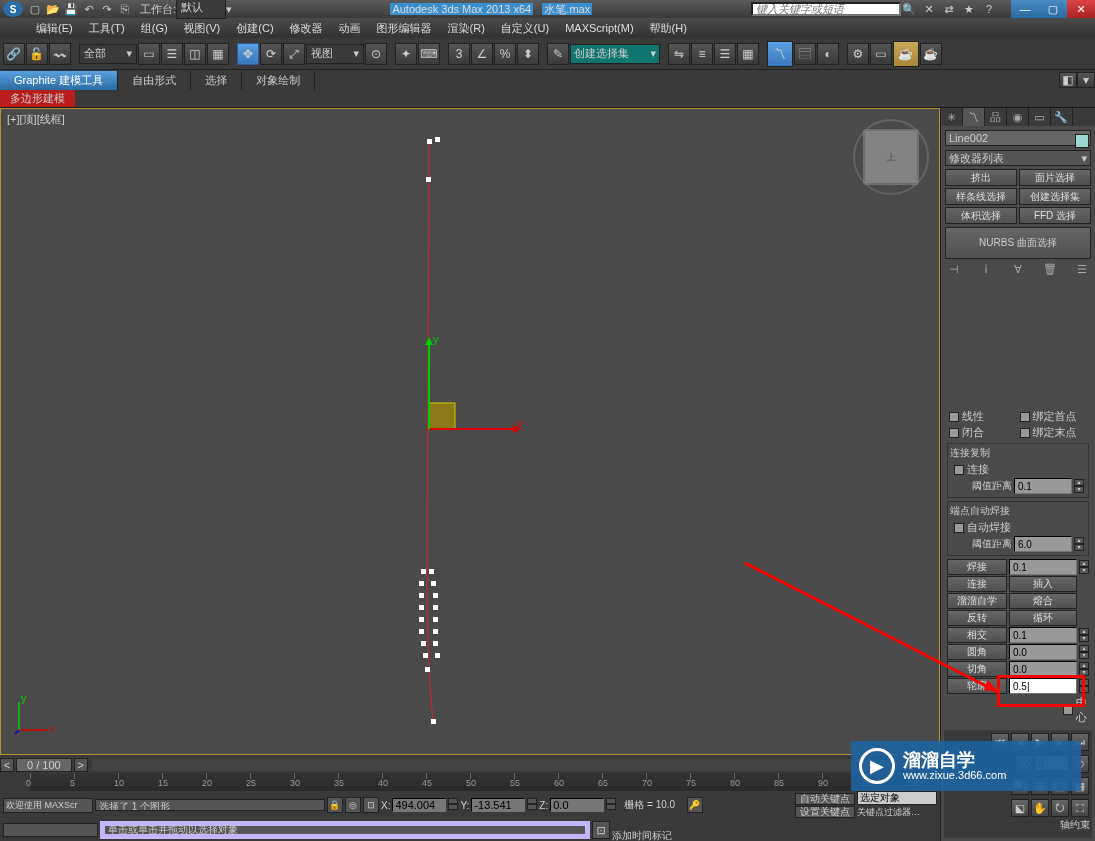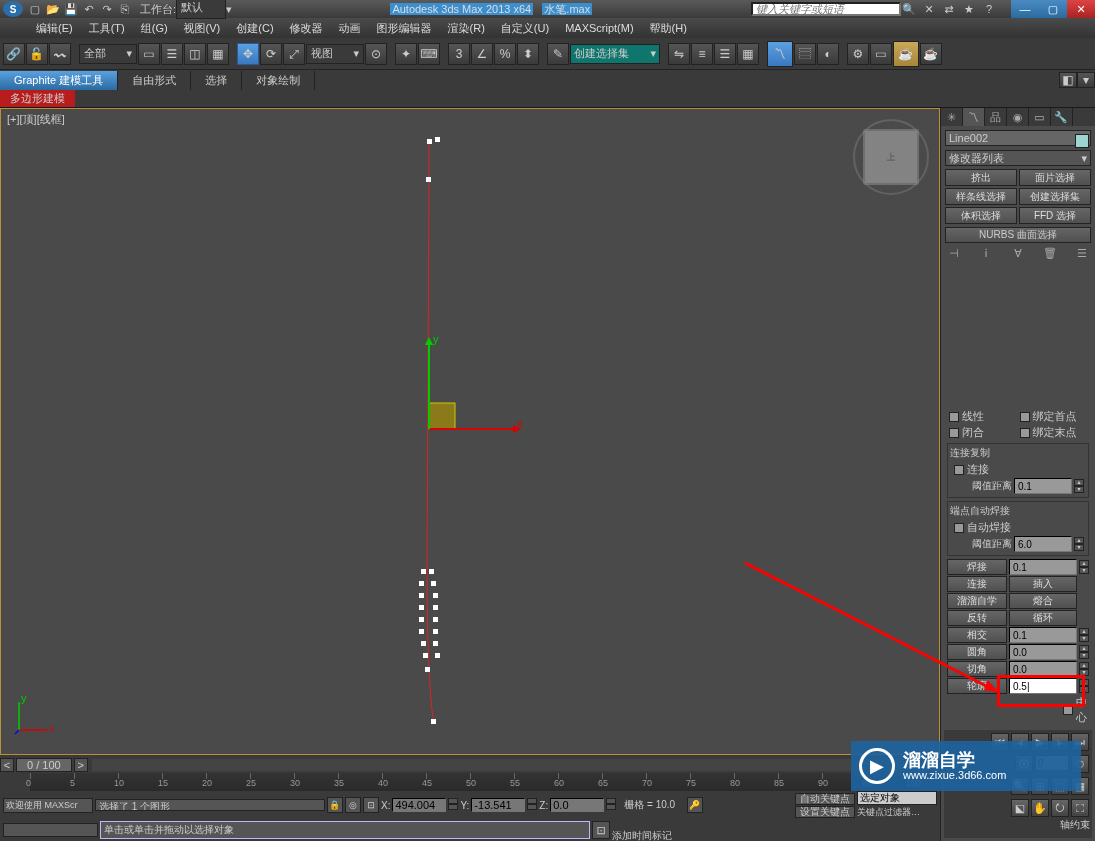--- a/index.html
+++ b/index.html
@@ -64,21 +64,21 @@
 .rpanel { position: absolute; top: 108px; right: 0; width: 155px; bottom: 0; background: #4a4a4a; border-left: 1px solid #222; }
 .rp-tabs { height: 18px; display: flex; background: #3a3a3a; }
 .rp-tabs .rtab { width: 22px; height: 18px; display:flex;align-items:center;justify-content:center; color:#aaa; border-right:1px solid #222; }
 .rp-tabs .rtab.active { background:#555; }
 .rp-name { margin: 4px; height: 16px; background: #666; border: 1px solid #222; padding: 0 3px; display:flex;align-items:center; }
 .rp-color { width: 14px; height: 14px; background: #9dd6d0; border:1px solid #222; position:absolute; right:6px; top:26px; }
 .rp-modlist { margin: 0 4px; height: 16px; background: #555; border: 1px solid #222; display:flex;align-items:center; padding:0 3px; }
 .rp-modlist::after{content:"▾";margin-left:auto;}
 .rp-btns { display: grid; grid-template-columns: 1fr 1fr; gap: 2px; margin: 3px 4px; }
 .rp-btn { height: 17px; background: linear-gradient(#666,#505050); border: 1px solid #222; color: #ddd; display: flex; align-items: center; justify-content: center; font-size:10px; }
-.rp-nurbs { margin: 2px 4px; height: 16px; background: linear-gradient(#666,#505050); border:1px solid #222; display:flex;align-items:center;justify-content:center;font-size:10px; }
+.rp-nurbs { margin: 2px 4px; height: 32px; background: linear-gradient(#666,#505050); border:1px solid #222; display:flex;align-items:center;justify-content:center;font-size:10px; }
 .rp-stack { margin: 3px 4px; height: 98px; background: #555; border: 1px inset #222; }
 .rp-stack-item { background: #3a6aa0; color: #fff; padding: 1px 4px; display:flex;align-items:center; gap:3px; font-size:10px; }
 .rp-stack-item .pin { width:10px;height:10px;background:#222;border:1px solid #000; }
 .rp-stack-toolbar { display:flex; justify-content: space-between; margin: 3px 6px 6px; }
 .rp-stack-toolbar .sbtn { width:14px;height:14px; color:#aaa; display:flex;align-items:center;justify-content:center; }
 
 .rp-scroll { position:absolute; top: 300px; bottom: 8px; left:0; right:0; overflow:hidden; padding: 0 4px; }
 .rp-row { display: flex; align-items: center; margin: 1px 4px; gap: 3px; font-size:10px; }
 .rp-row .cb { width:10px;height:10px;border:1px solid #222;background:#999; }
 .rp-row .lbl { flex:1; color:#ccc; }
@@ -114,21 +114,21 @@
 .st-coords .cv { width:54px;height:14px;background:#777;border:1px inset #222;color:#000;padding:0 2px;display:flex;align-items:center; }
 .st-coords .sp { width:10px;display:flex;flex-direction:column; }
 .st-coords .sp div{height:6px;background:#555;border:1px solid #222;}
 .st-grid { font-size:10px; color:#ccc; margin-left:6px; }
 .st-keys { display:flex;flex-direction:column;gap:1px; margin-left:auto; }
 .st-keys .kb { font-size:10px; padding:0 4px; background:#555;border:1px solid #222; height:12px;display:flex;align-items:center; }
 .st-sel { width:80px;height:14px;background:#ccc;color:#000;border:1px solid #222;font-size:10px;padding:0 2px;display:flex;align-items:center; }
 
 .statusbar2 { position:absolute; left:0; right:155px; bottom:0; height:22px; background:#3a3a3a; display:flex;align-items:center;padding:0 3px; gap:2px; }
 .sb2-prompt { width:95px; height:14px; background:#555;border:1px solid #222;font-size:9px;padding:0 2px;overflow:hidden;display:flex;align-items:center; }
-.sb2-cmd { flex:0 0 490px; height:18px; background:#555;border:1px solid #c4b5fd;font-size:10px;padding:0 3px;display:flex;align-items:center; }
+.sb2-cmd { flex:0 0 490px; height:18px; background:#555;border:5px solid #c4b5fd;font-size:10px;padding:0 3px;display:flex;align-items:center; }
 .sb2-ico { width:18px;height:18px;background:#555;border:1px solid #222;display:flex;align-items:center;justify-content:center; }
 
 
 .navcluster { position:absolute; right:3px; bottom:3px; width:148px; height:108px; background:#3a3a3a; }
 .navcluster .nrow { display:flex; gap:2px; margin:1px; }
 .navcluster .nbtn { width:18px;height:18px;background:linear-gradient(#666,#444);border:1px solid #222;display:flex;align-items:center;justify-content:center;color:#ccc;font-size:11px; }
 
 
 .watermark { position: absolute; right: 14px; bottom: 50px; width: 230px; height: 50px; background: rgba(30,100,160,0.9); display:flex;align-items:center; gap:8px; padding:4px 8px; pointer-events:none; }
 .watermark .play { width:36px;height:36px;border:3px solid #fff;border-radius:50%;display:flex;align-items:center;justify-content:center;color:#fff;font-size:18px; }

